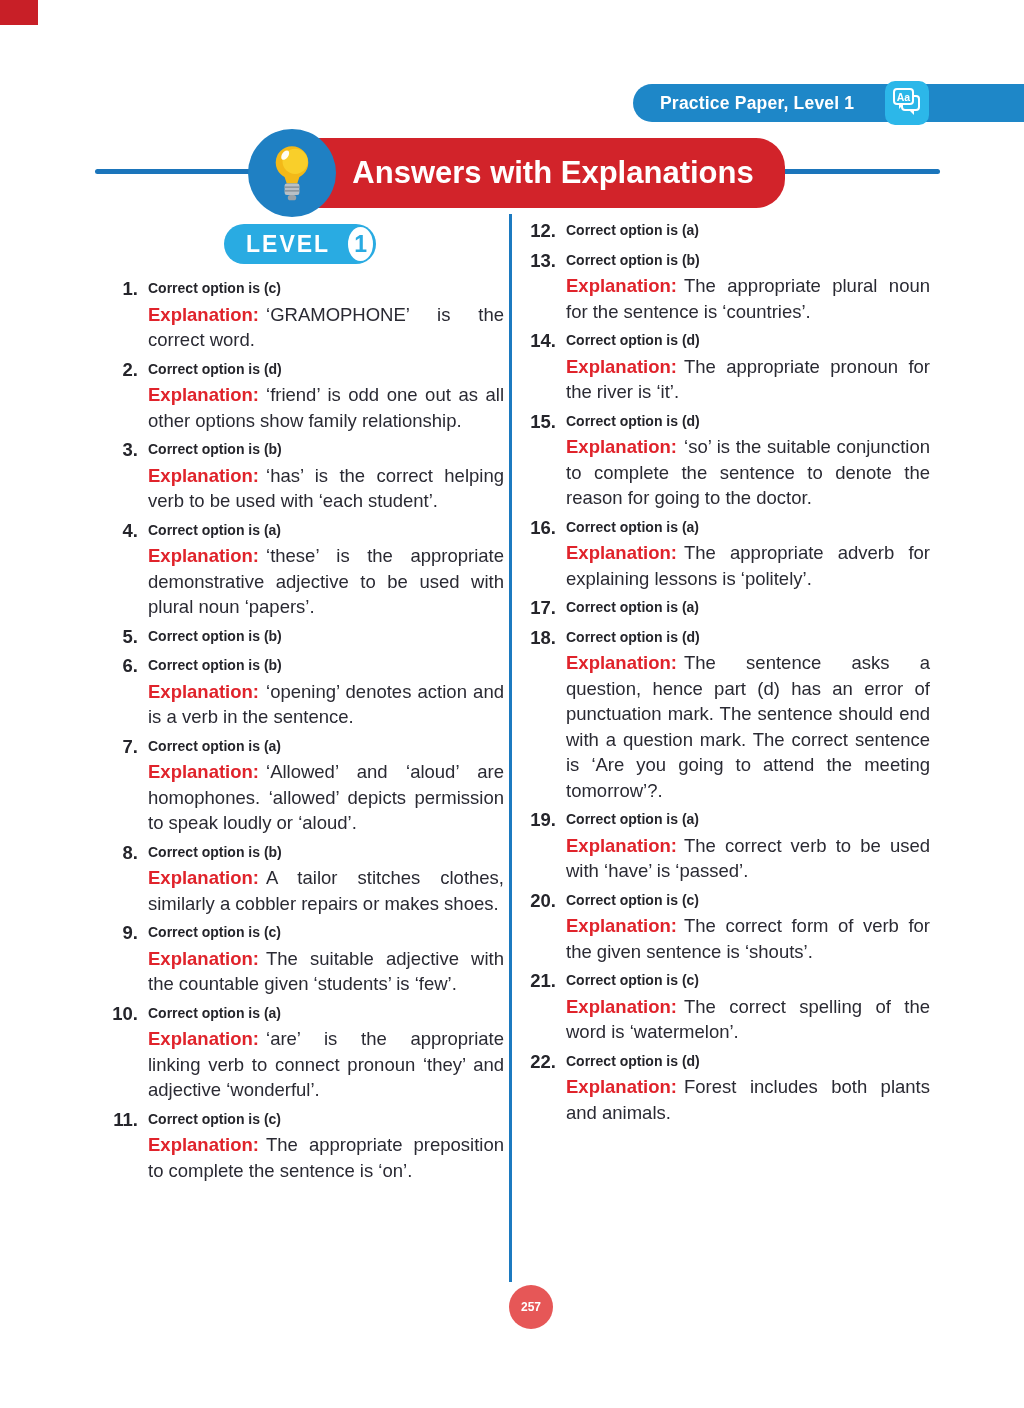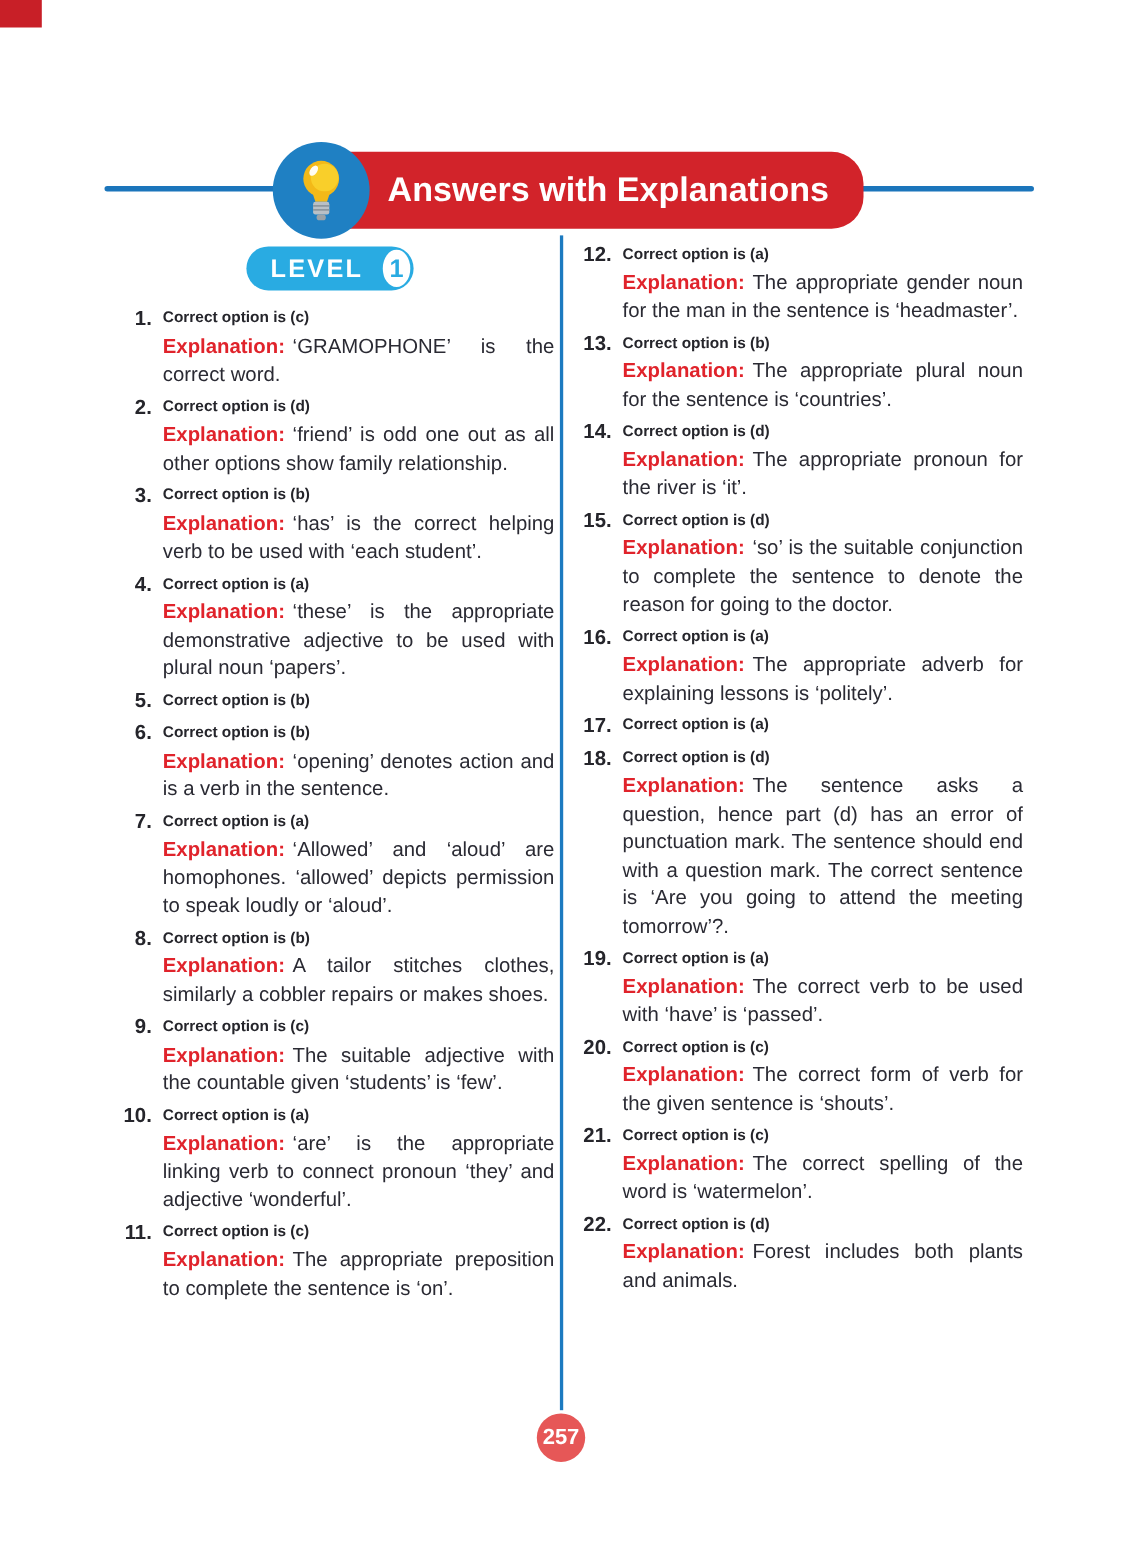--- a/index.html
+++ b/index.html
@@ -69,33 +69,47 @@
     width:44px; padding-right:10px; flex-shrink:0; text-align:right;
     font-weight:bold; font-size:18.5px; line-height:25.5px; color:#25252b;
   }
   .abody { flex:1; }
   .title { font-weight:bold; font-size:14px; line-height:25.5px; color:#25252b; }
   .expl { margin:0; font-size:18.5px; line-height:25.5px; color:#2a2a33; text-align:justify; }
   .expl-label { color:#e0232b; font-weight:bold; margin-right:7px; }
 
   
   .page-dot {
-    position:absolute; left:488px; top:1285px; width:44px; height:44px;
+    position:absolute; left:509px; top:1285px; width:44px; height:44px;
     border-radius:50%; background:#e65757; color:#ffffff;
     display:flex; align-items:center; justify-content:center;
-    font-weight:bold; font-size:20px;
+    font-weight:bold; font-size:12px;
   }
 </style>
 </head>
 <body>
 
 <div class="page">
 
   <div class="corner-tab"></div>
 
+  <div class="pp-badge">
+    <span class="pp-label">Practice Paper, Level 1</span>
+    <span class="pp-icon">
+      <svg width="34" height="34" viewBox="0 0 34 34">
+        <g fill="none" stroke="#ffffff" stroke-width="2">
+          <rect x="12" y="10" width="17" height="14" rx="3"></rect>
+          <path d="M24 24 l0 5 l-5 -5" fill="#ffffff" stroke="none"></path>
+          <rect x="4" y="3" width="19" height="15" rx="3" fill="#2cb7e9"></rect>
+          <path d="M9 18 l0 5 l5 -5" fill="#ffffff" stroke="none"></path>
+        </g>
+        <text x="13.5" y="14.5" text-anchor="middle" font-size="10.5" font-weight="bold" fill="#ffffff" font-family="Liberation Sans, sans-serif">Aa</text>
+      </svg>
+    </span>
+  </div>
 
   <div class="hline"></div>
 
   <div class="banner">
     <span>Answers with Explanations</span>
   </div>
 
   <div class="bulb-circle">
     <svg width="42" height="60" viewBox="0 0 40 56">
       <circle cx="20" cy="18" r="15.5" fill="#f3b918"></circle>
@@ -222,23 +236,20 @@
         <span class="expl-label">Explanation:</span><span class="expl-text">The appropriate preposition to complete the sentence is ‘on’.</span>
       </p>
     </div>
   </div>
 </div>
   <div class="col col2" id="col2">
   <div class="answer">
     <div class="num">12.</div>
     <div class="abody">
       <div class="title">Correct option is (a)</div>
-      <p class="expl">
-        <span class="expl-label">Explanation:</span><span class="expl-text">The appropriate gender noun for the man in the sentence is ‘headmaster’.</span>
-      </p>
     </div>
   </div>
 
   <div class="answer">
     <div class="num">13.</div>
     <div class="abody">
       <div class="title">Correct option is (b)</div>
       <p class="expl">
         <span class="expl-label">Explanation:</span><span class="expl-text">The appropriate plural noun for the sentence is ‘countries’.</span>
       </p>

